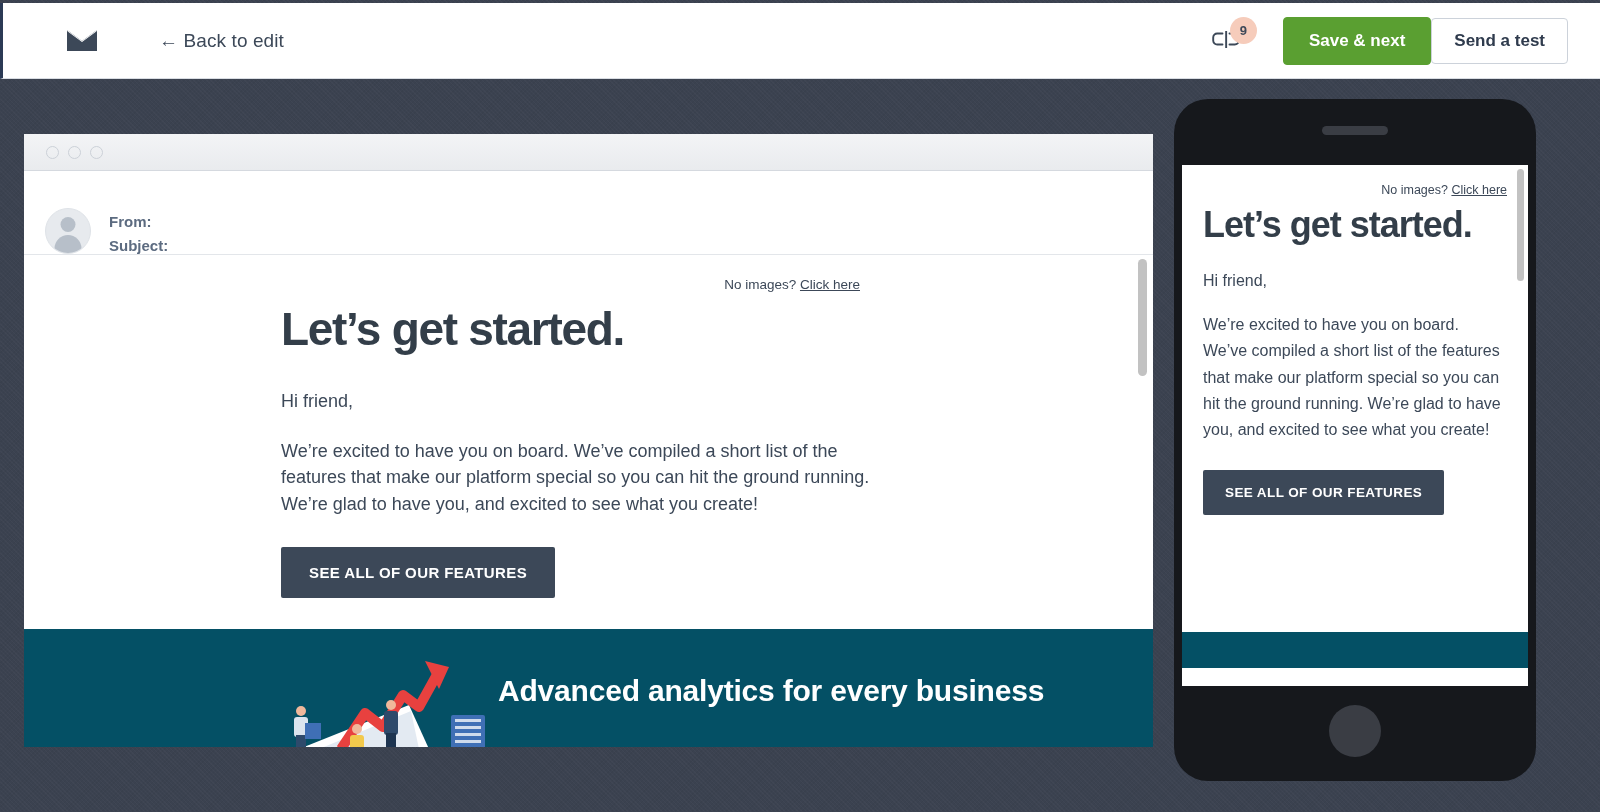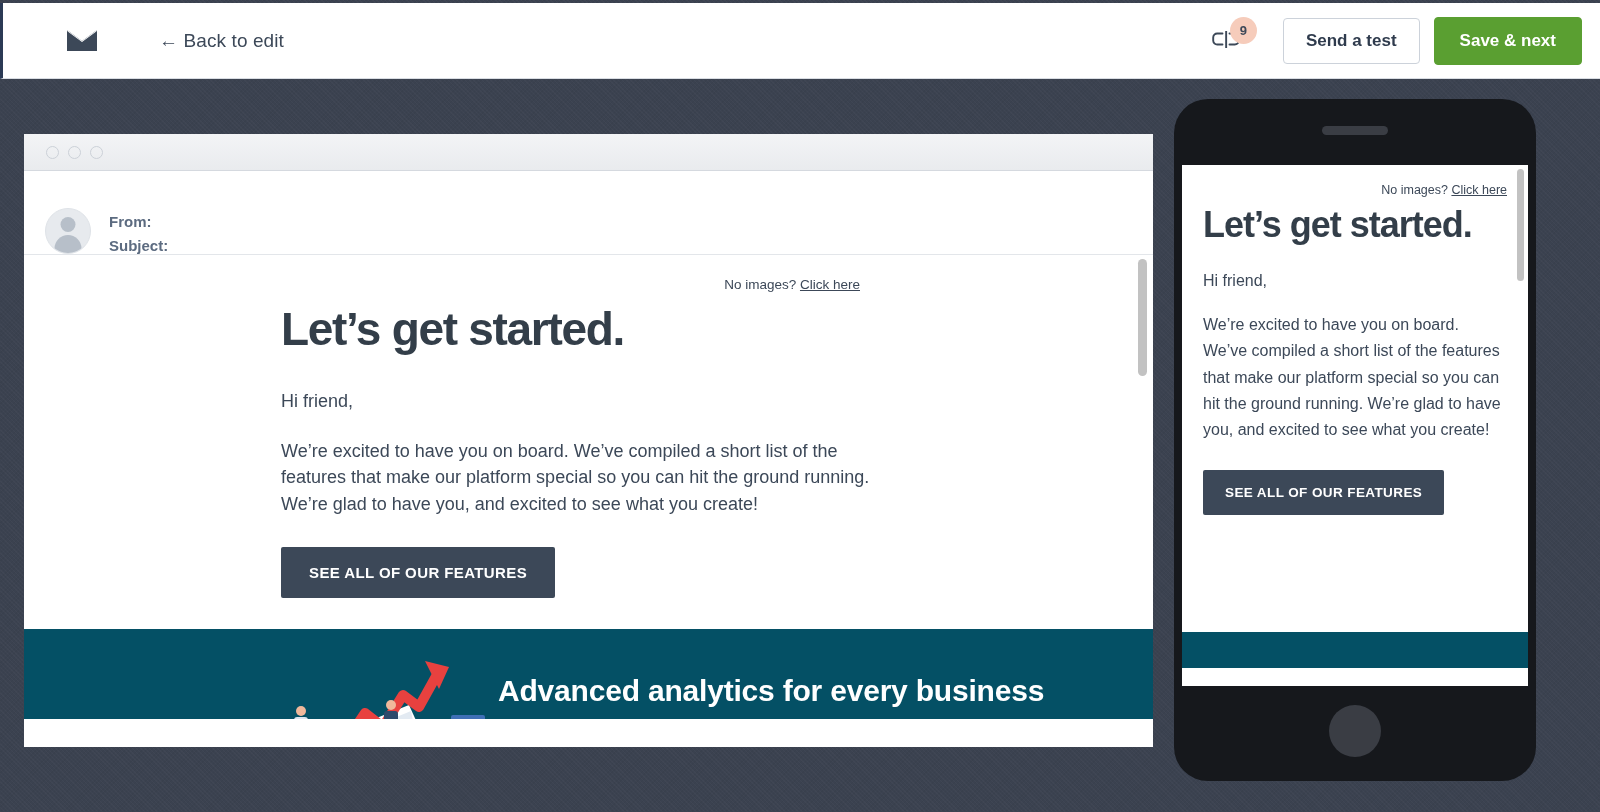--- a/index.html
+++ b/index.html
@@ -216,21 +216,21 @@
     font-size: 15px;
     font-weight: bold;
     letter-spacing: 0.4px;
     padding: 17px 28px;
     border: none;
     border-radius: 2px;
     cursor: pointer;
     font-family: "Liberation Sans", sans-serif;
   }
   .email-teal {
-    height: 90px;
+    height: 118px;
     background: #045065;
     position: relative;
     overflow: hidden;
   }
   .teal-h2 {
     position: absolute;
     left: 474px;
     top: 44px;
     font-size: 30px;
     font-weight: bold;
@@ -371,22 +371,22 @@
 
       <div class="comments-wrap">
         <svg class="comments-icon" width="30" height="22" viewBox="0 0 30 22" xmlns="http://www.w3.org/2000/svg">
           <path d="M11.5 3.5 H6.2 A4 4 0 0 0 2.2 7.5 v3 A4 4 0 0 0 6.2 14.5 H11.5" fill="none" stroke="#3c4858" stroke-width="1.9" stroke-linecap="round"></path>
           <path d="M18.5 3.5 H23.8 A4 4 0 0 1 27.8 7.5 v3 A4 4 0 0 1 23.8 14.5 H18.5" fill="none" stroke="#3c4858" stroke-width="1.9" stroke-linecap="round"></path>
           <rect x="14.2" y="1" width="1.9" height="17" fill="#3c4858"></rect>
         </svg>
         <span class="badge">9</span>
       </div>
 
+      <button class="btn btn-primary">Save &amp; next</button>
       <button class="btn btn-secondary">Send a test</button>
-      <button class="btn btn-primary">Save &amp; next</button>
     </div>
   </div>
 
   <div class="desktop-preview">
 
     <div class="dp-chrome">
       <span class="dot"></span>
       <span class="dot"></span>
       <span class="dot"></span>
     </div>

